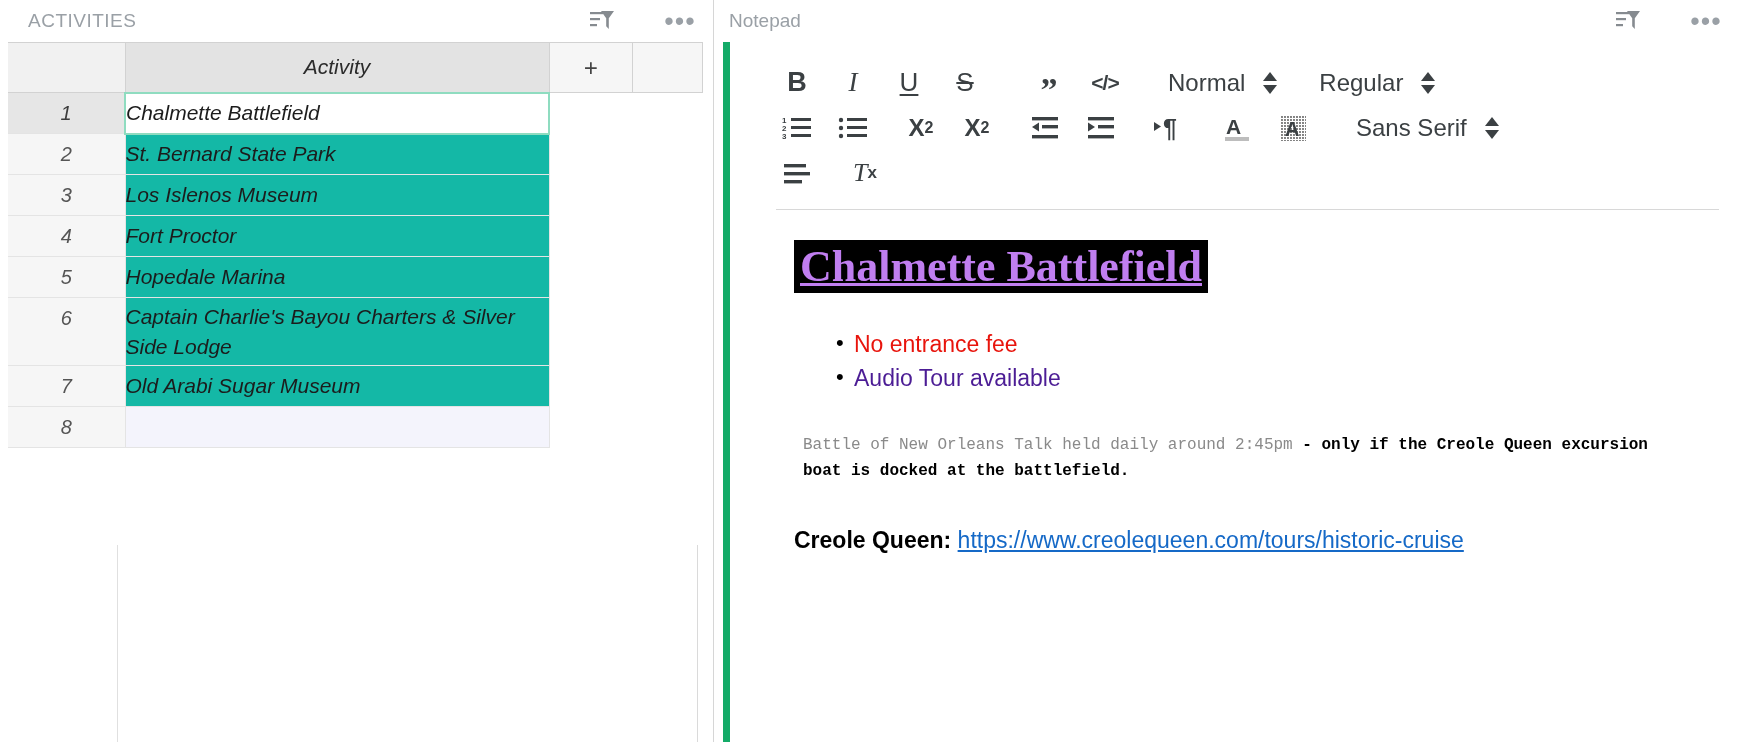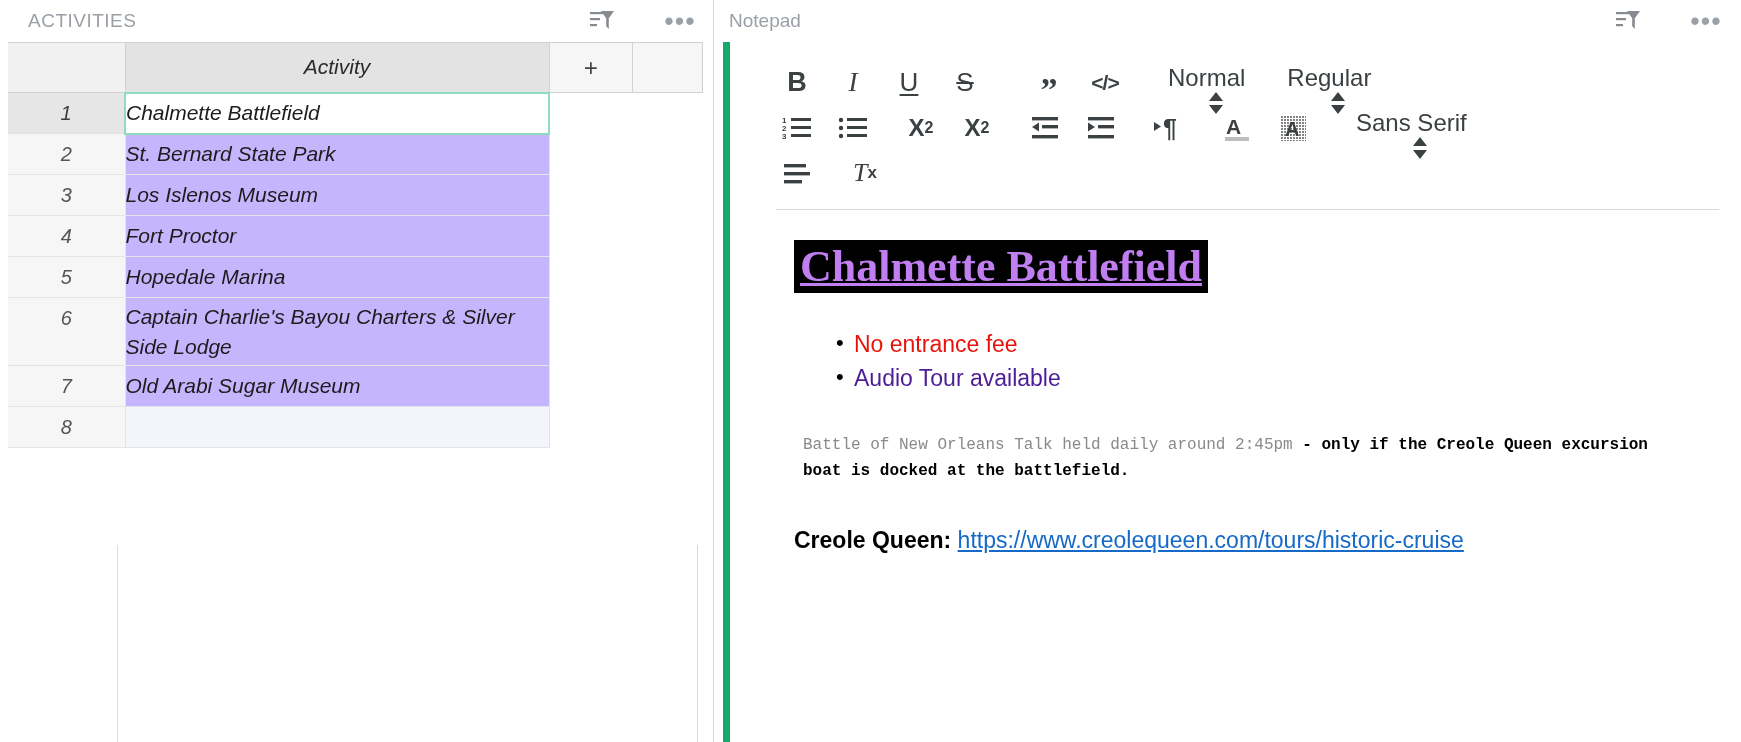--- a/index.html
+++ b/index.html
@@ -98,21 +98,21 @@
   }
   .rownum.active { background: #e6e6e6; color: #3c3c3c; }
   .cell {
     border: 1px solid #e4e4e4;
     border-left: none;
     height: 41px;
     vertical-align: middle;
     padding: 0 0 0 9px;
     font-size: 21px;
     color: #1c1c1c;
-    background: #c4b5fd;
+    background: #14b8a6;
     line-height: 1.42;
   }
   .cell.selected {
     border: 2px solid #8fdcc0;
     background: #ffffff;
   }
   .cell.empty-row { background: #f4f4fc; }
   .cell.tall { height: 68px; }
   .rownum.tall { height: 68px; vertical-align: top; padding-top: 9px; }
   .spacer-cell { border: none; background: #ffffff; height: 41px; }
@@ -198,21 +198,20 @@
   .tb-sub, .tb-sup { font-size: 24px; font-weight: bold; }
   .tb-sub sub { font-size: 16px; font-weight: bold; }
   .tb-sup sup { font-size: 16px; font-weight: bold; }
   .tb-tx { font-family: "Liberation Serif", serif; font-style: italic; font-size: 26px; font-weight: 500; }
   .tb-tx b { font-family: "Liberation Sans", sans-serif; font-style: normal; font-size: 17px; }
 
   .dd {
     display: inline-flex; align-items: center;
     cursor: pointer;
     height: 38px;
-    flex-direction: column;
   }
   .dd-label {
     font-size: 24px; color: #3b4043; font-weight: 400;
   }
   .dd-caret {
     margin-left: 18px;
     display: inline-flex; flex-direction: column; gap: 4px;
     line-height: 0;
   }
   .dd-caret i {

